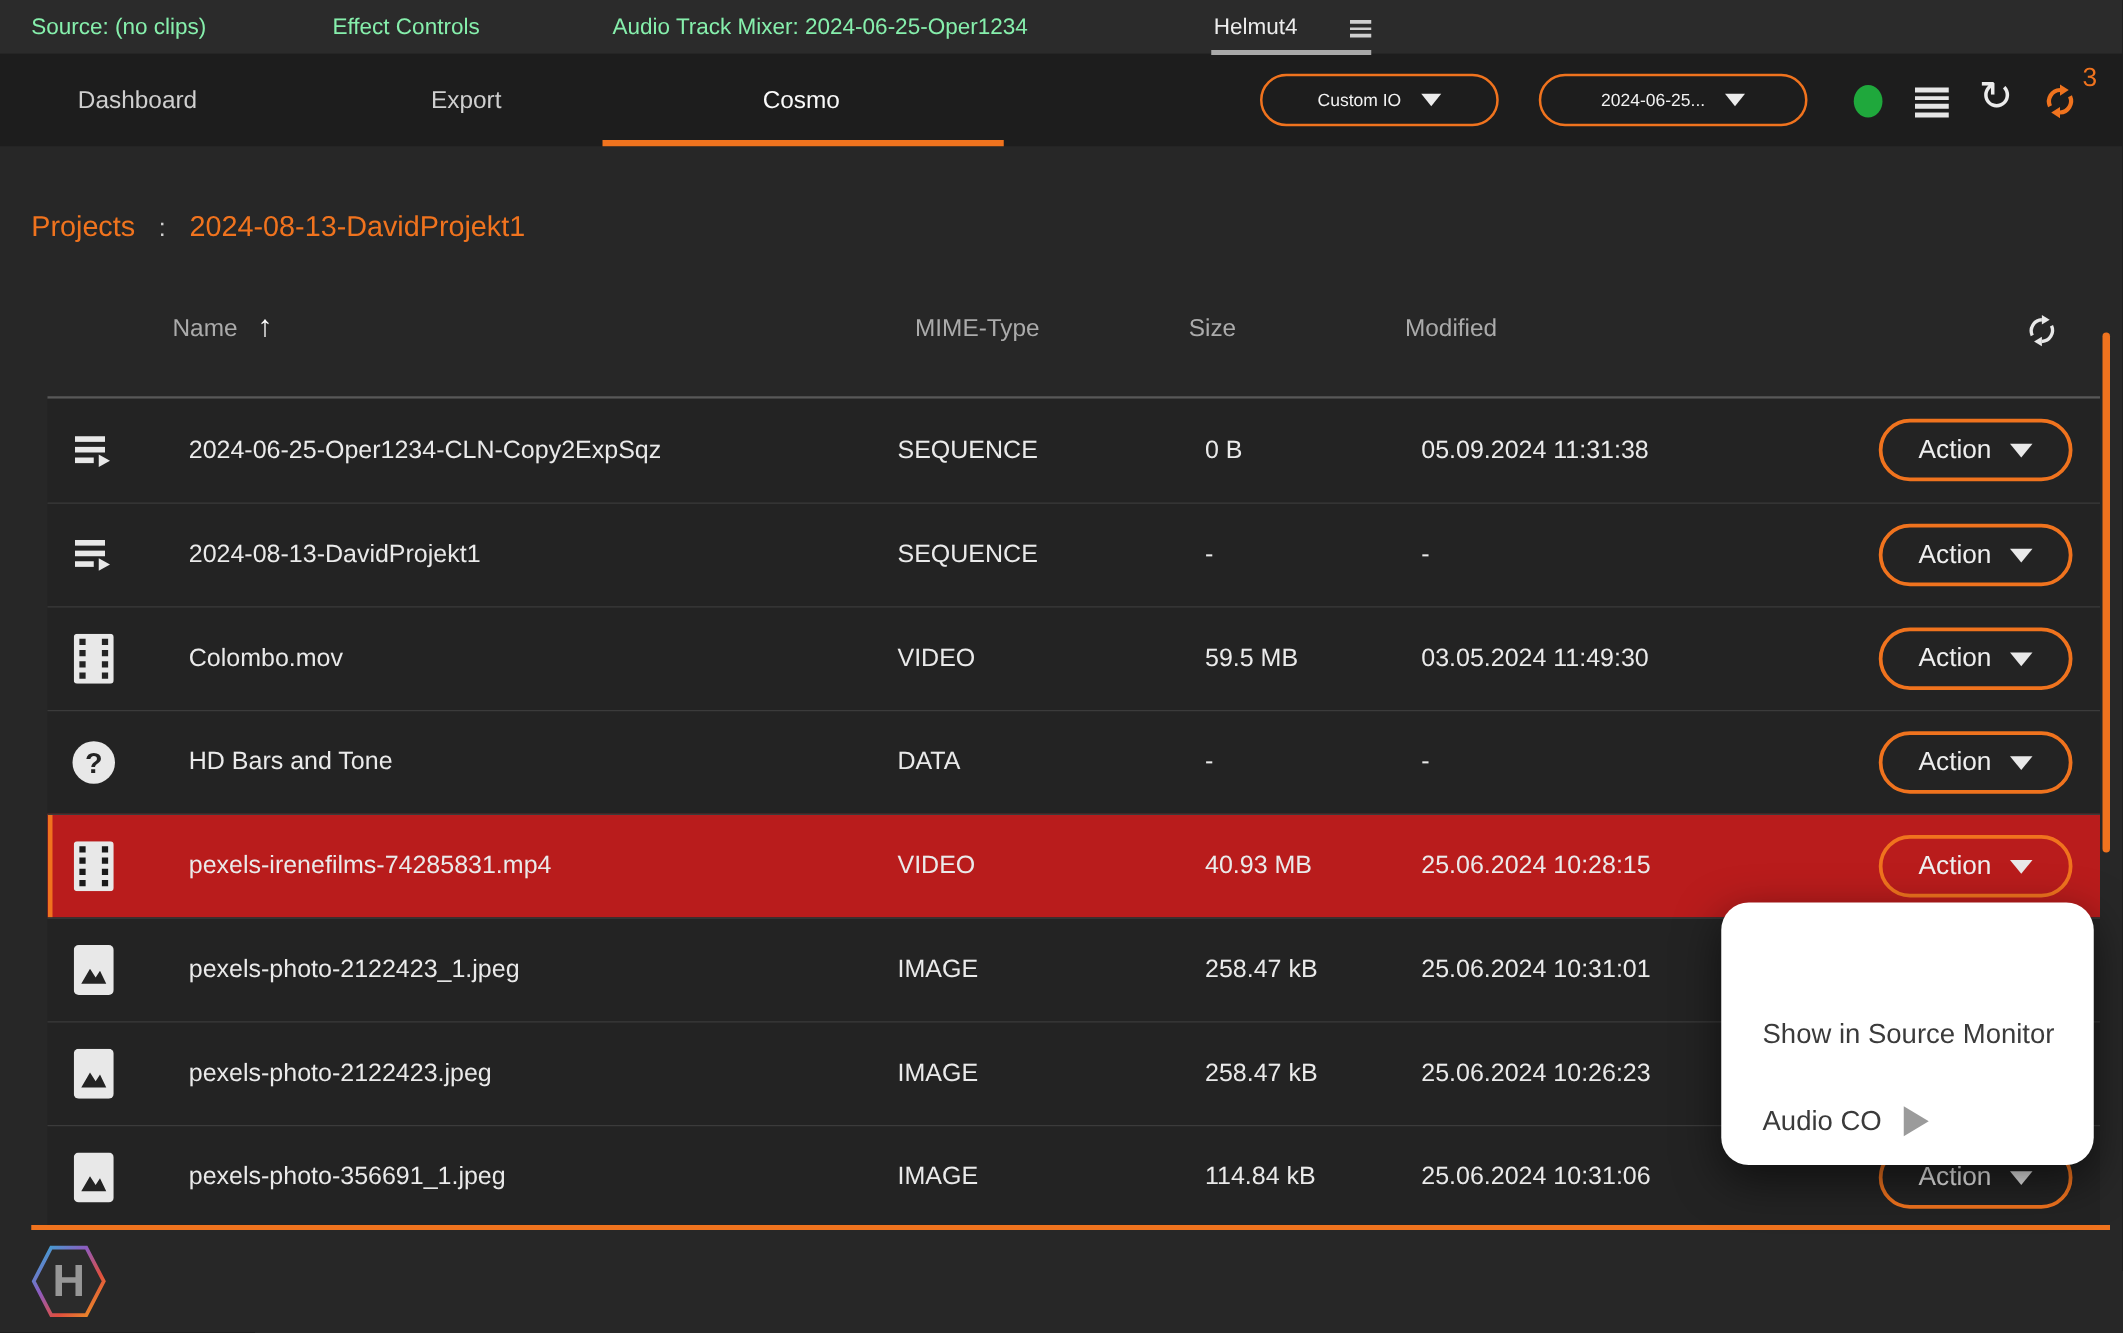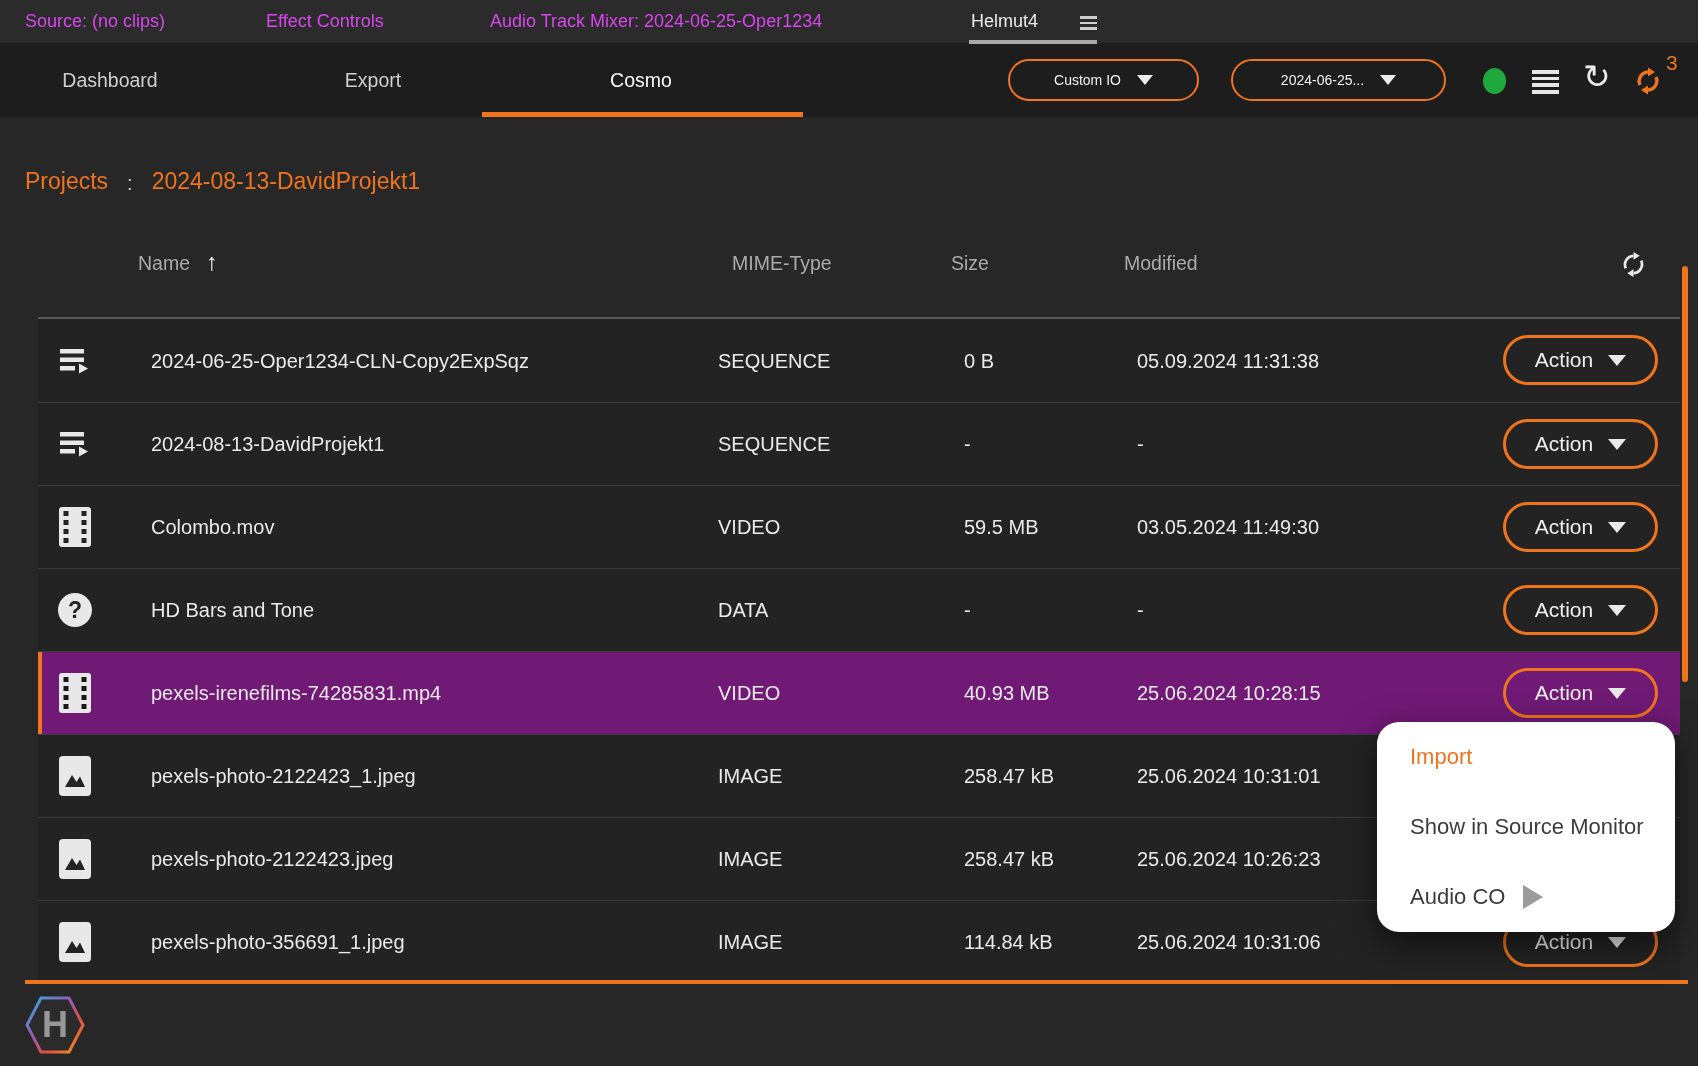--- a/index.html
+++ b/index.html
@@ -1,19 +1,19 @@
 <!DOCTYPE html>
 <html><head>
 <meta charset="utf-8">
 <style>
   html,body{margin:0;padding:0;background:#1a1a1a;font-family:"Liberation Sans",sans-serif;}
   #screen{position:relative;width:1698px;height:1066px;background:#272727;overflow:hidden;}
   
   #topbar{position:absolute;left:0;top:0;width:1698px;height:43px;background:#2b2b2b;}
-  .ptab{position:absolute;top:0;height:43px;line-height:43px;font-size:18px;color:#d946ef;white-space:nowrap;cursor:pointer;}
+  .ptab{position:absolute;top:0;height:43px;line-height:43px;font-size:18px;color:#86efac;white-space:nowrap;cursor:pointer;}
   .ptab.active{color:#ececec;}
   #panel-underline{position:absolute;left:969px;top:40px;width:128px;height:4px;background:#a9a9a9;z-index:6;}
   #panelmenu{position:absolute;left:1080px;top:16px;cursor:pointer;}
   #panelmenu div{width:17px;height:2.5px;background:#cfcfcf;margin-bottom:3px;}
   
   #navbar{position:absolute;left:0;top:43px;width:1698px;height:74px;background:#1d1d1d;}
   .ntab{position:absolute;top:0;height:74px;line-height:74px;font-size:19.5px;color:#cfcfcf;transform:translateX(-50%);white-space:nowrap;cursor:pointer;}
   .ntab.active{color:#fafafa;}
   #cosmo-underline{position:absolute;left:482px;top:69px;width:321px;height:5px;background:#F0731E;}
   .pill{position:absolute;top:16px;height:42px;box-sizing:border-box;border:2.5px solid #F0731E;border-radius:22px;background:transparent;display:flex;align-items:center;justify-content:center;gap:16px;color:#f2f2f2;font-size:14px;font-family:inherit;cursor:pointer;padding:0;}
@@ -29,21 +29,21 @@
   #breadcrumb .org{color:#F0731E;cursor:pointer;}
   #breadcrumb .sep{color:#cfcfcf;font-size:20px;}
   
   .hlabel{position:absolute;top:252px;font-size:19.5px;color:#ababab;white-space:nowrap;}
   #sortarrow{position:absolute;left:206px;top:248px;font-size:24px;color:#fdfdfd;cursor:pointer;}
   #hdr-refresh{position:absolute;left:1620px;top:251px;cursor:pointer;}
   
   #tbl{position:absolute;left:38px;top:317px;width:1642px;height:664px;border-top:2px solid #585858;box-sizing:content-box;}
   .row{position:absolute;left:0;width:1642px;height:83px;background:#232323;box-sizing:border-box;border-top:1px solid #3b3b3b;cursor:pointer;}
   .row.first{border-top:none;}
-  .row.sel{background:#701a75;box-shadow:inset 4px 0 0 #F0731E;}
+  .row.sel{background:#b91c1c;box-shadow:inset 4px 0 0 #F0731E;}
   .cell{position:absolute;top:50%;transform:translateY(-50%);font-size:20px;color:#eaeaea;white-space:nowrap;}
   .icel{position:absolute;left:37px;top:50%;transform:translate(-50%,-50%);line-height:0;}
   .cname{left:113px;}.cmime{left:680px;}.csize{left:926px;}.cmod{left:1099px;}
   .action{position:absolute;left:1465px;top:16px;width:155px;height:50px;box-sizing:border-box;border:3px solid #F0731E;border-radius:26px;background:transparent;color:#efefef;font-size:21px;display:flex;align-items:center;justify-content:center;gap:15px;font-family:inherit;cursor:pointer;padding:0;}
   .caret{width:0;height:0;border-left:9px solid transparent;border-right:9px solid transparent;border-top:11px solid #e9e9e9;}
   
   #vscroll{position:absolute;left:1682px;top:266px;width:6px;height:416px;background:#F0731E;border-radius:3px;cursor:pointer;}
   #bottomline{position:absolute;left:25px;top:980px;width:1663px;height:3.5px;background:#F0731E;}
   
   #ctx{position:absolute;left:1377px;top:722px;width:298px;height:210px;background:#ffffff;border-radius:22px;box-shadow:0 12px 36px rgba(0,0,0,0.55);z-index:30;}
@@ -276,23 +276,20 @@
           <i class="caret"></i>
         </button>
     </div>
 
   </div>
 
   <div id="vscroll"></div>
   <div id="bottomline"></div>
 
   <div id="ctx">
-    <div class="mi hl" style="top:0">
-      <span>Import</span>
-    </div>
     <div class="mi" style="top:70px">
       <span>Show in Source Monitor</span>
     </div>
     <div class="mi" style="top:140px">
       <span>Audio CO</span>
       <i class="subarrow"></i>
     </div>
   </div>
 
   <svg id="hexlogo" width="60" height="64" viewBox="0 0 60 64">

